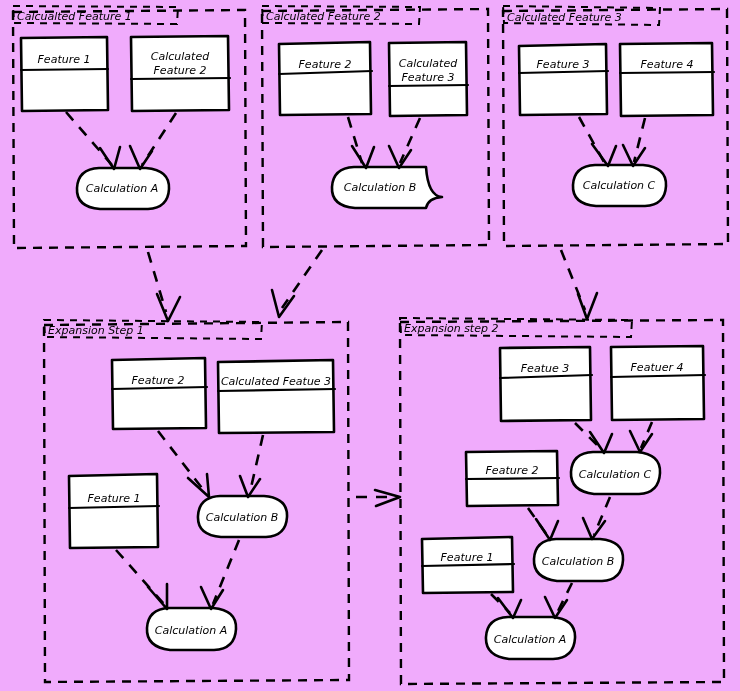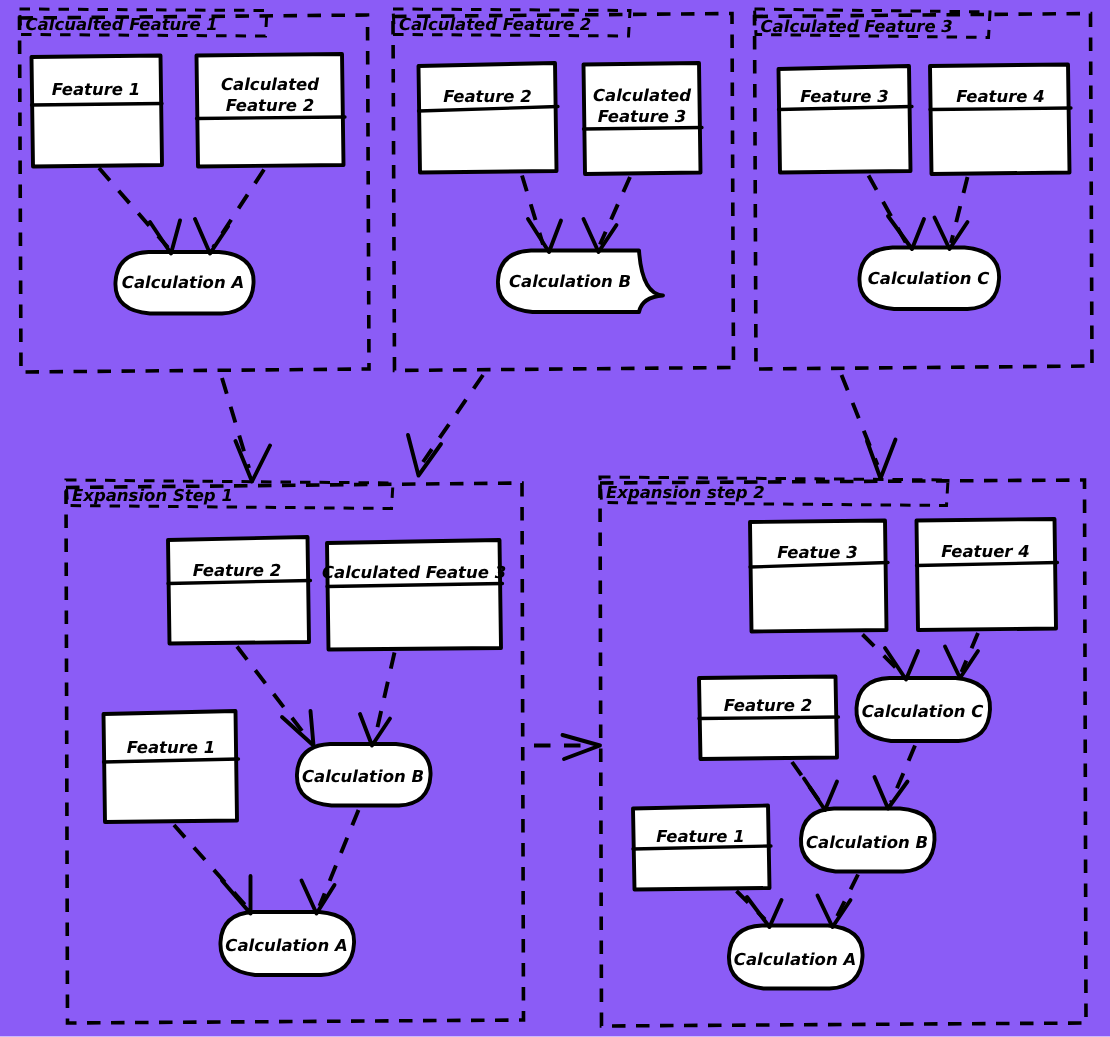--- a/index.html
+++ b/index.html
@@ -5,24 +5,23 @@
 <style>
   html, body {
     margin: 0;
     padding: 0;
     background: #ffffff;
   }
   #canvas-wrap {
     position: relative;
     width: 740px;
     height: 691px;
-    background: #8b5cf6;
+    background: #f0abfc;
     overflow: hidden;
     font-family: "DejaVu Sans", sans-serif;
-    font-weight: bold;
   }
   svg#diagram {
     position: absolute;
     left: 0;
     top: 0;
     width: 740px;
     height: 691px;
     display: block;
   }
   .grp-label {

